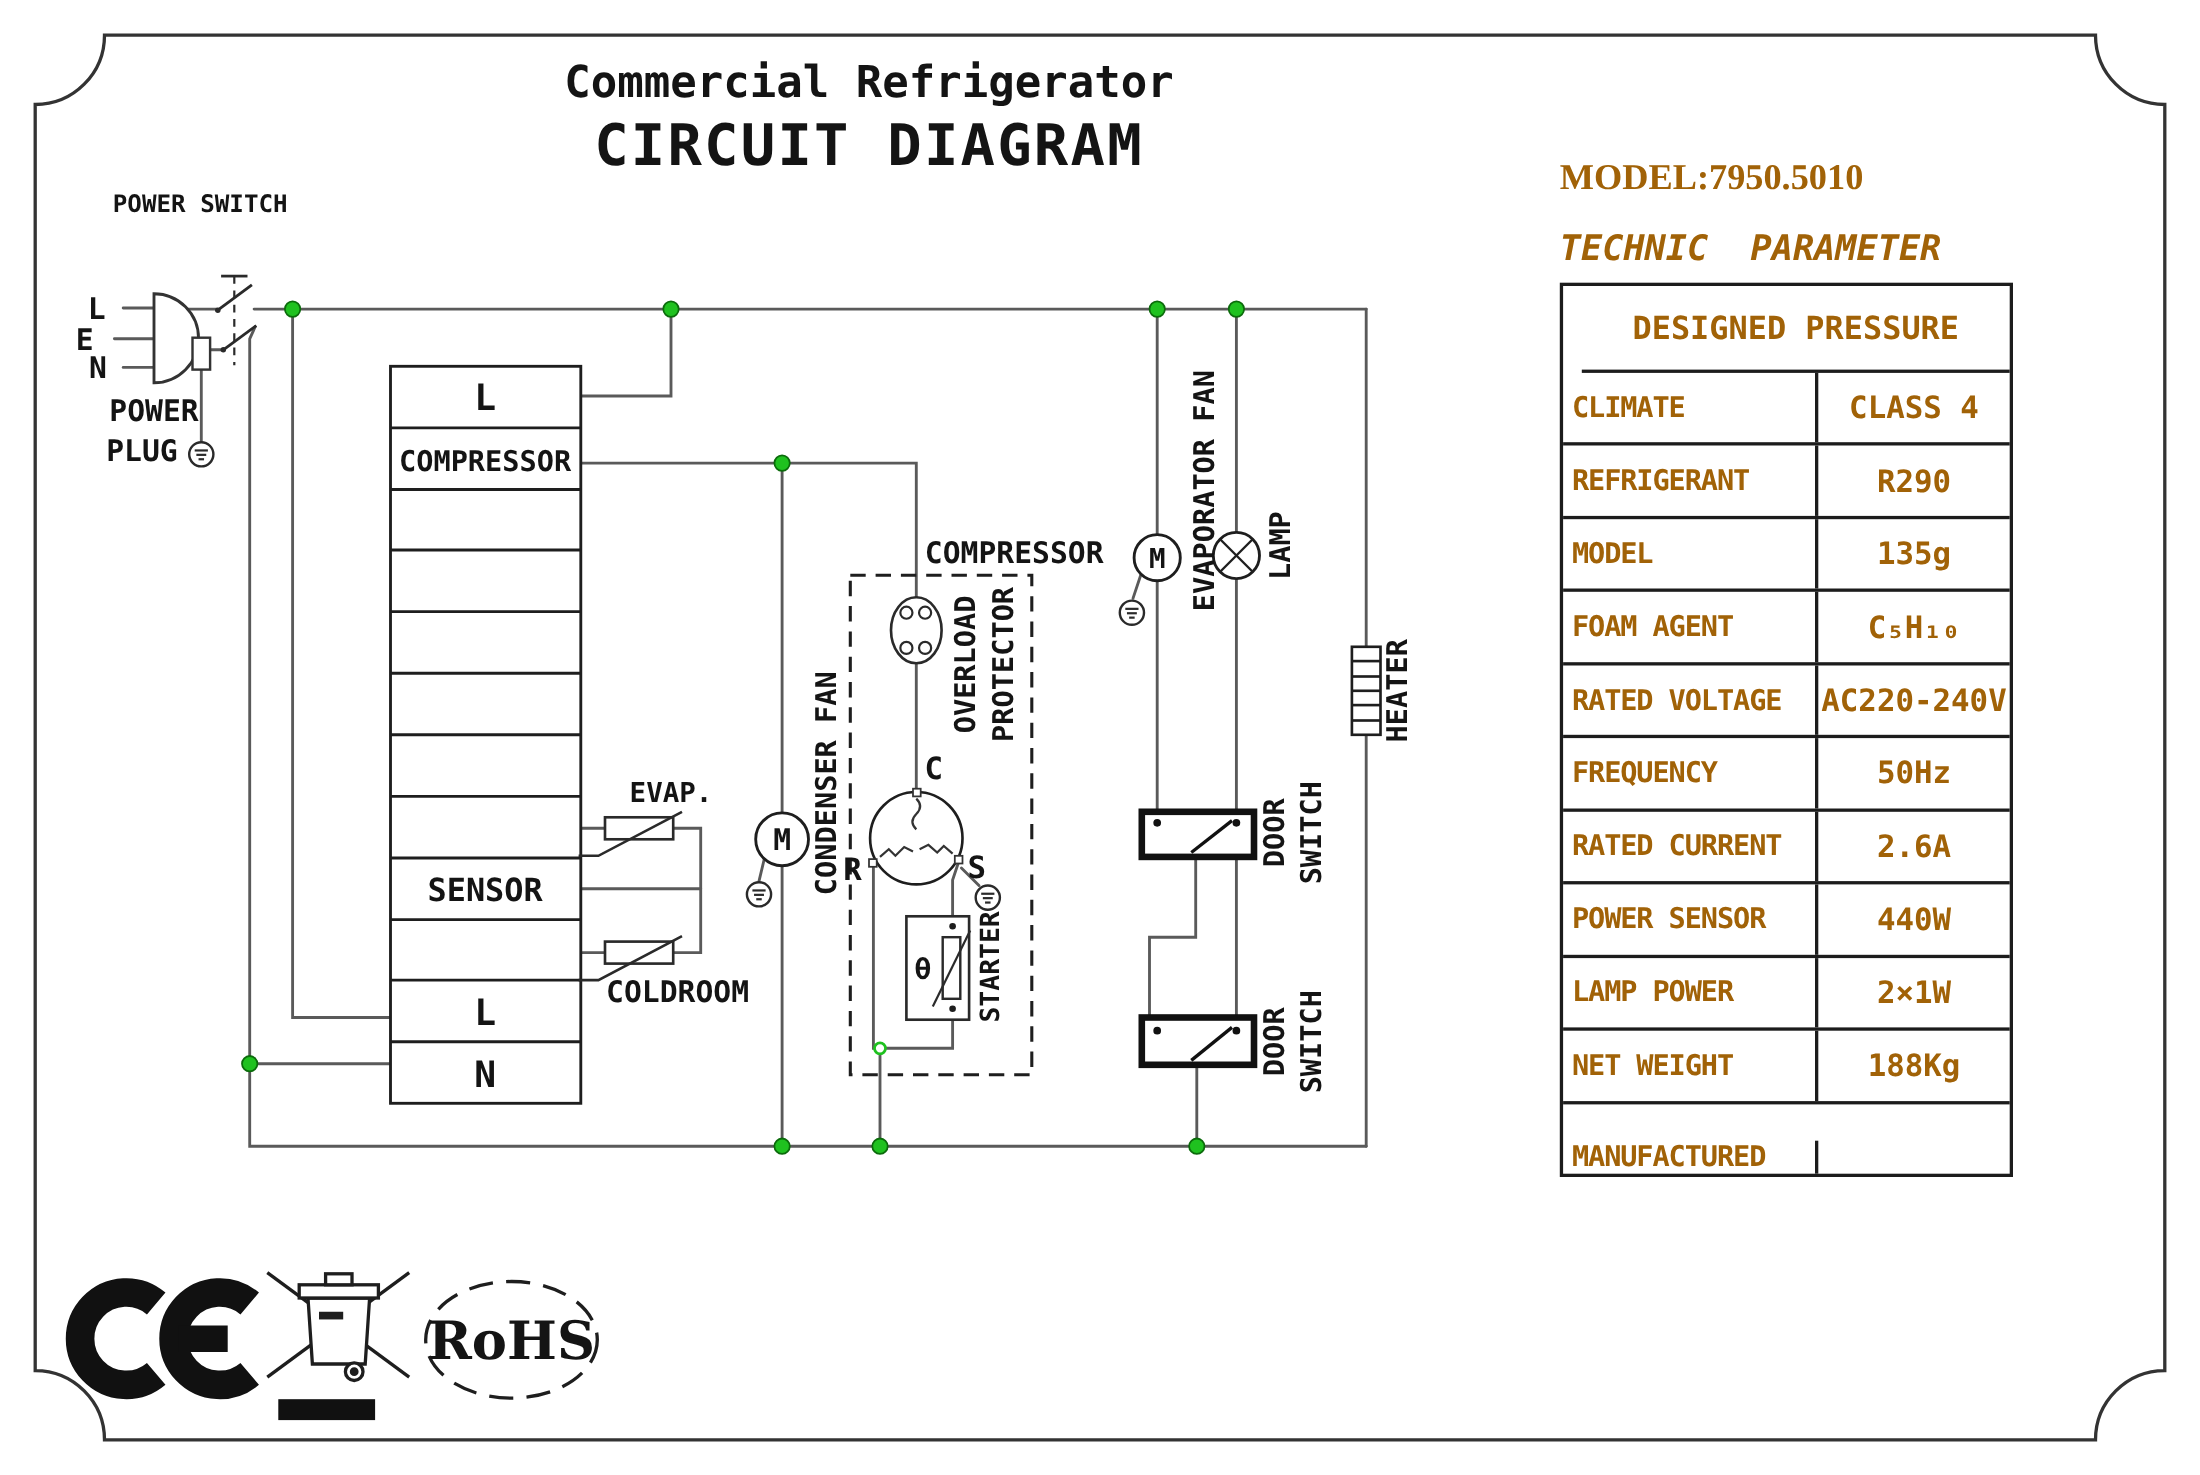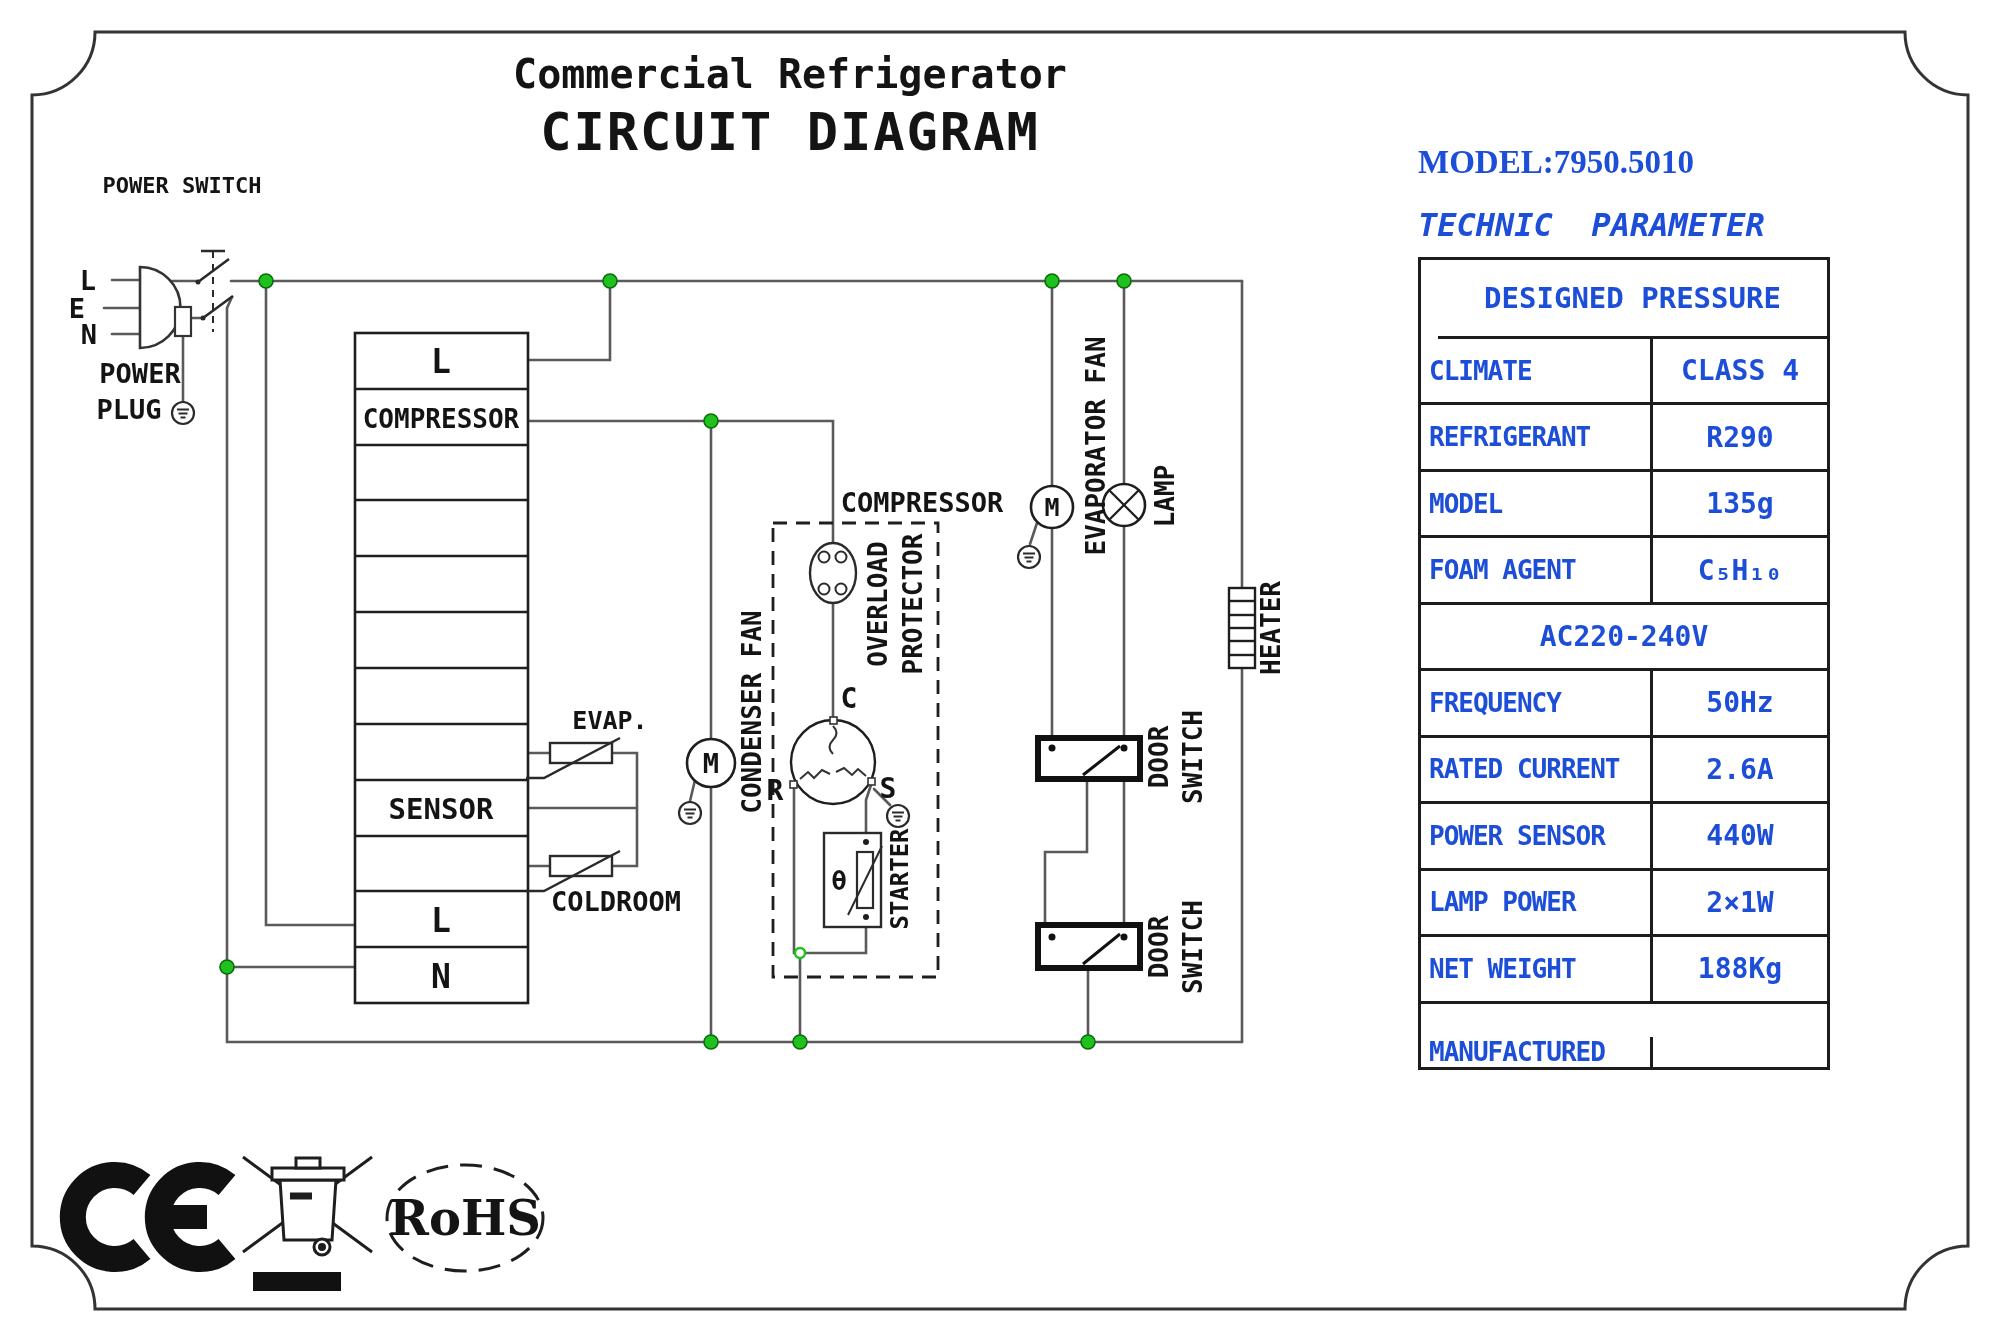--- a/index.html
+++ b/index.html
@@ -1,17 +1,17 @@
 <!DOCTYPE html>
 <html><head>
 <meta charset="utf-8">
 <style>
   html,body{margin:0;padding:0;background:#e8e8e8;}
   .page{position:relative;width:2000px;height:1341px;background:#ffffff;overflow:hidden;
-        font-family:"DejaVu Sans Mono", monospace;color:#1d4ed8;}
+        font-family:"DejaVu Sans Mono", monospace;color:#a16207;}
   svg{position:absolute;left:0;top:0;}
   svg text{font-family:"DejaVu Sans Mono", monospace;font-weight:bold;fill:#141414;}
   .vt{dominant-baseline:central;}
   .serif{font-family:"DejaVu Serif", serif;}
   .model{position:absolute;left:1418px;top:144px;font-size:33px;font-weight:bold;white-space:pre;font-family:Liberation Serif, serif;}
   .tptitle{position:absolute;left:1418px;top:206px;font-size:32px;font-weight:bold;white-space:pre;font-style:italic;}
   .ttable{position:absolute;left:1418px;top:257px;width:412px;height:813px;border:3px solid #1c1c1c;
           display:flex;flex-direction:column;box-sizing:border-box;font-weight:bold;}
   .thead{height:76px;min-height:76px;border-bottom:3px solid #1c1c1c;display:flex;align-items:center;
          justify-content:center;font-size:29px;margin-left:17px;}
@@ -284,20 +284,21 @@
   </div>
   <div class="trow">
     <div class="tlabel">MODEL</div>
     <div class="tvalue">135g</div>
   </div>
   <div class="trow">
     <div class="tlabel">FOAM AGENT</div>
     <div class="tvalue">C₅H₁₀</div>
   </div>
   <div class="trow">
+    <div class="tlabel">RATED VOLTAGE</div>
     <div class="tvalue">AC220-240V</div>
   </div>
   <div class="trow">
     <div class="tlabel">FREQUENCY</div>
     <div class="tvalue">50Hz</div>
   </div>
   <div class="trow">
     <div class="tlabel">RATED CURRENT</div>
     <div class="tvalue">2.6A</div>
   </div>

